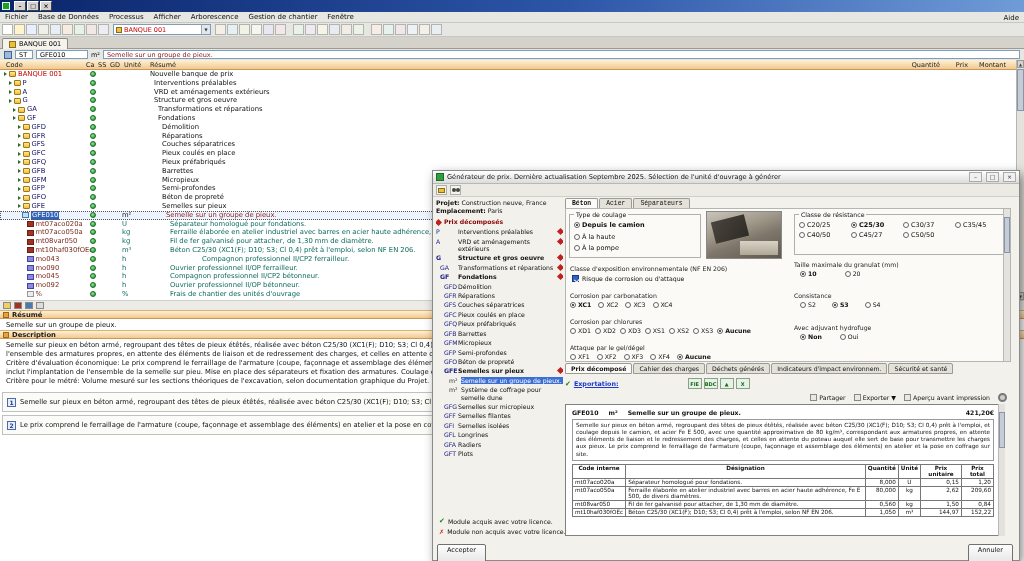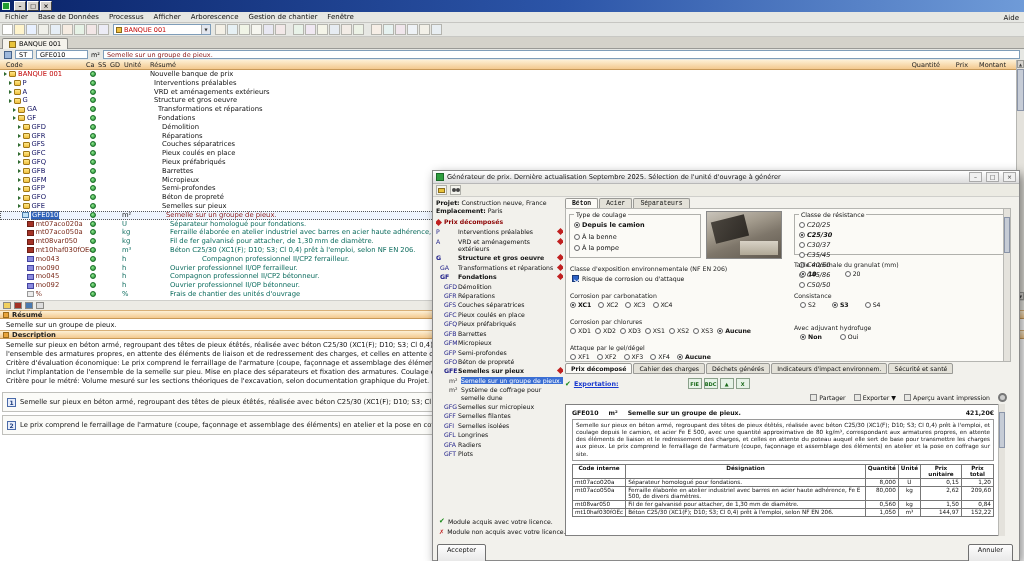--- a/index.html
+++ b/index.html
@@ -105,21 +105,21 @@
 #opt-panel{position:absolute;left:132px;top:37px;width:446px;height:154px;background:#fbfaf6;border:1px solid #b5b5b1;}
 #opt-panel fieldset{position:absolute;border:1px solid #b0b0ac;padding:3px 4px 2px;}
 #opt-panel legend{font-size:6.2px;padding:0 2px;}
 .vradios{display:flex;flex-direction:column;gap:3.5px;}
 .radio-opt{display:inline-flex;align-items:center;gap:2px;white-space:nowrap;}
 .rb{width:6px;height:6px;border-radius:50%;border:1px solid #666;background:#fff;position:relative;flex:none;}
 .radio-opt.on .rb::after{content:"";position:absolute;inset:1px;border-radius:50%;background:#222;}
 .radio-opt.on .rl{font-weight:bold;text-align:right;}
 .opt-title{position:absolute;font-size:6.2px;color:#222;white-space:nowrap;}
 .radio-row{position:absolute;display:flex;gap:7px;font-size:6.2px;}
-.gridradios{display:grid;grid-template-columns:repeat(1,1fr);gap:2px 6px;font-style:italic;}
+.gridradios{display:grid;grid-template-columns:repeat(4,1fr);gap:2px 6px;}
 .photo{position:absolute;left:140px;top:2px;width:76px;height:48px;border:1px solid #888;background:linear-gradient(160deg,#c9c4ba 0%,#a29a8c 35%,#7e766a 60%,#5f584e 100%);overflow:hidden;}
 .photo::before{content:"";position:absolute;left:8%;top:12%;width:46%;height:48%;background:linear-gradient(135deg,#4a453e,#2e2a25);transform:rotate(-14deg);}
 .photo::after{content:"";position:absolute;right:4%;bottom:6%;width:52%;height:32%;background:linear-gradient(#d8d2c6,#b0a896);}
 .chkrow{position:absolute;display:flex;align-items:center;gap:3px;font-size:6.2px;}
 .chk{width:7px;height:7px;background:#2f62c4;border:1px solid #1a3a7a;position:relative;flex:none;}
 .chk::after{content:"";position:absolute;left:1.5px;top:0.5px;width:2.5px;height:4px;border:solid #fff;border-width:0 1.4px 1.4px 0;transform:rotate(40deg);}
 .opt-scroll{position:absolute;right:0;top:0;width:7px;height:100%;background:#e4e2dc;border-left:1px solid #b8b8b4;}
 .os-thumb{position:absolute;left:0;top:8px;width:6px;height:36px;background:#c6ccd6;border:1px solid #8a94a8;}
 #doc-tabs{position:absolute;left:132px;top:192px;display:flex;gap:1px;height:11px;font-size:6.2px;}
 .dtab{border:1px solid #9a9a96;background:#e3e1d8;padding:1px 5px 0;border-radius:2px 2px 0 0;white-space:nowrap;}
@@ -554,21 +554,21 @@
     <div id="opt-panel">
       <fieldset style="left:3px;top:2px;width:132px;height:47px;">
         <legend>Type de coulage</legend>
         <div class="vradios" id="tc-radios">
             <span class="radio-opt on">
               <span class="rb"></span>
               <span class="rl">Depuis le camion</span>
             </span>
             <span class="radio-opt">
               <span class="rb"></span>
-              <span class="rl">À la benne</span>
+              <span class="rl">À la haute</span>
             </span>
             <span class="radio-opt">
               <span class="rb"></span>
               <span class="rl">À la pompe</span>
             </span>
           </div>
       </fieldset>
       <div class="photo"></div>
 
       <div class="opt-title" style="left:4px;top:56px;">Classe d'exposition environnementale (NF EN 206)</div>
@@ -671,21 +671,21 @@
             <span class="radio-opt">
               <span class="rb"></span>
               <span class="rl">C35/45</span>
             </span>
             <span class="radio-opt">
               <span class="rb"></span>
               <span class="rl">C40/50</span>
             </span>
             <span class="radio-opt">
               <span class="rb"></span>
-              <span class="rl">C45/86</span>
+              <span class="rl">C45/27</span>
             </span>
             <span class="radio-opt">
               <span class="rb"></span>
               <span class="rl">C50/50</span>
             </span>
           </div>
       </fieldset>
 
       <div class="opt-title" style="left:228px;top:52px;">Taille maximale du granulat (mm)</div>
       <div class="radio-row" id="gran-radios" style="left:234px;top:61px;gap:28px;">

